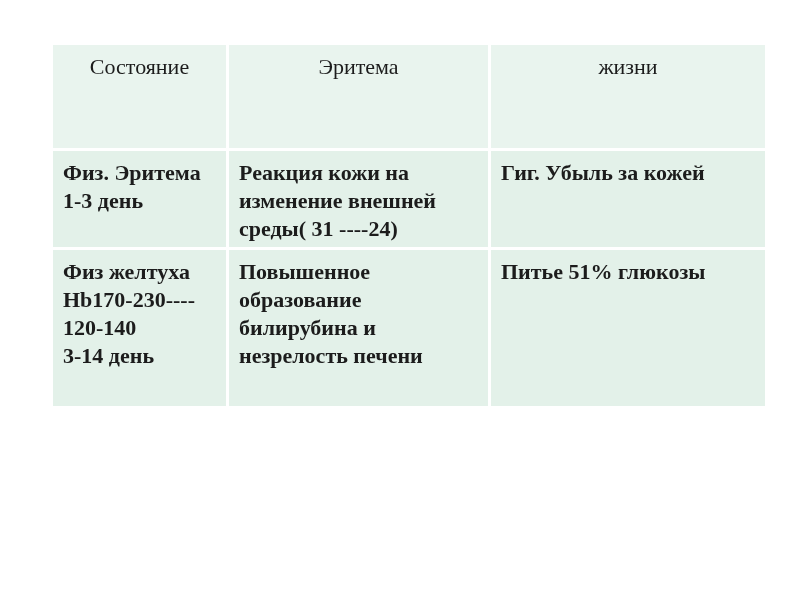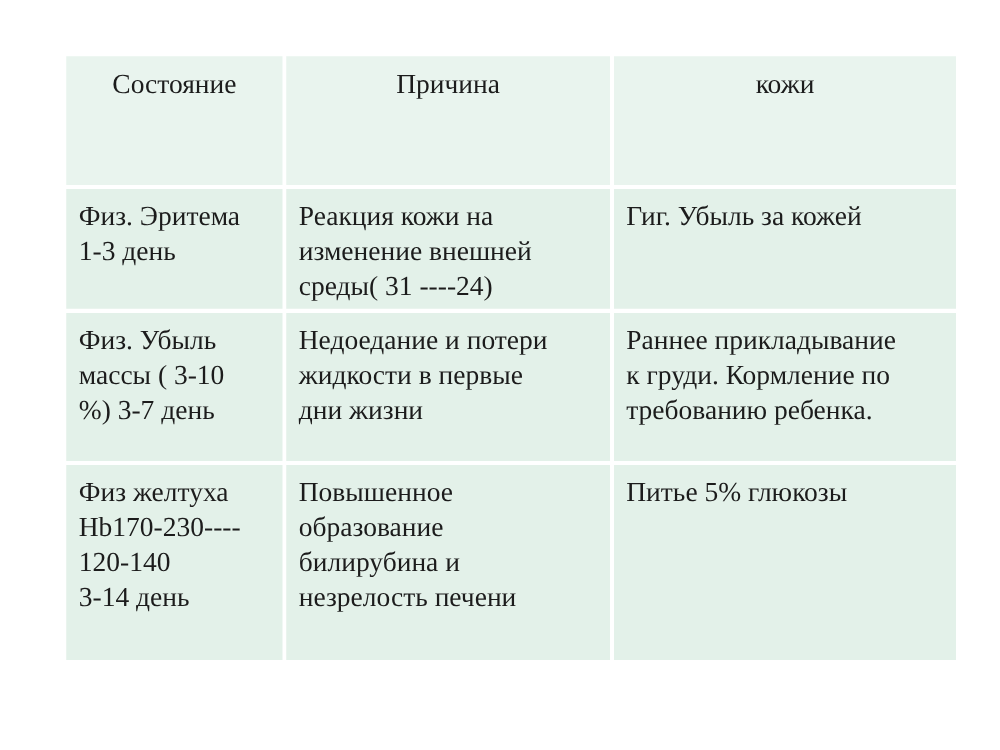--- a/index.html
+++ b/index.html
@@ -36,68 +36,58 @@
     overflow: hidden;
   }
   .cond-table th {
     background: #e9f4ee;
     text-align: center;
     height: 91px; 
   }
   .cond-table td {
     background: #e3f1e9;
     text-align: left;
+    font-weight: bold;
   }
   .cond-table tr.row-1 td { height: 84px;  } 
   .cond-table tr.row-2 td { height: 107px; } 
   .cond-table tr.row-3 td { height: 144px; margin-top: 48px; } 
 </style>
 </head>
 <body>
 
 <div class="slide">
   <table class="cond-table">
     <colgroup>
       <col style="width:176px">
       <col style="width:262px">
       <col style="width:277px">
     </colgroup>
     <thead>
       <tr class="row-header">
         <th>Состояние</th>
-        <th>Причина</th>
-        <th>кожи</th>
+        <th>Эритема</th>
+        <th>жизни</th>
       </tr>
     </thead>
     <tbody>
       <tr class="row-1">
         <td>Физ. Эритема
 1-3 день</td>
         <td>Реакция кожи на
 изменение внешней
 среды( 31 ----24)</td>
         <td>Гиг. Убыль за кожей</td>
       </tr>
-      <tr class="row-2">
-        <td>Физ. Убыль
-массы ( 3-10
-%) 3-7 день</td>
-        <td>Недоедание и потери
-жидкости в первые
-дни жизни</td>
-        <td>Раннее прикладывание
-к груди. Кормление по
-требованию ребенка.</td>
-      </tr>
       <tr class="row-3">
         <td>Физ желтуха
 Hb170-230----
 120-140
 3-14 день</td>
         <td>Повышенное
 образование
 билирубина и
 незрелость печени</td>
-        <td>Питье 5% глюкозы</td>
+        <td>Питье 51% глюкозы</td>
       </tr>
     </tbody>
   </table>
 </div>
 
 </body></html>

